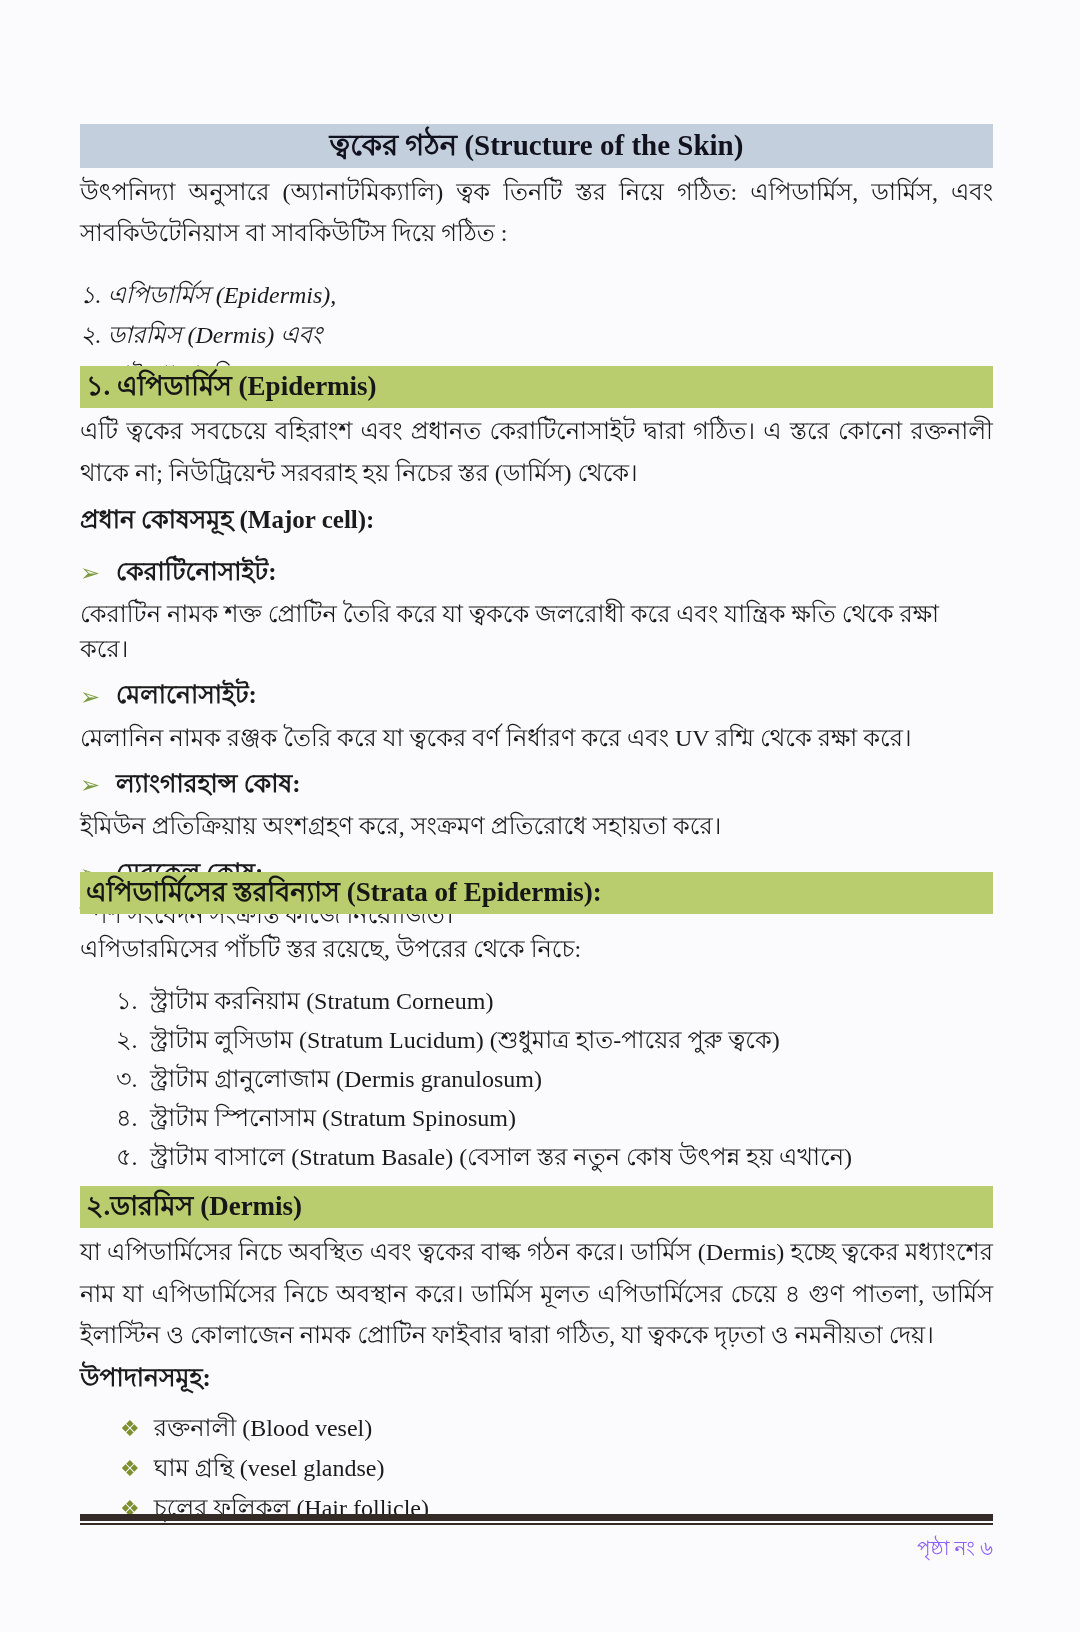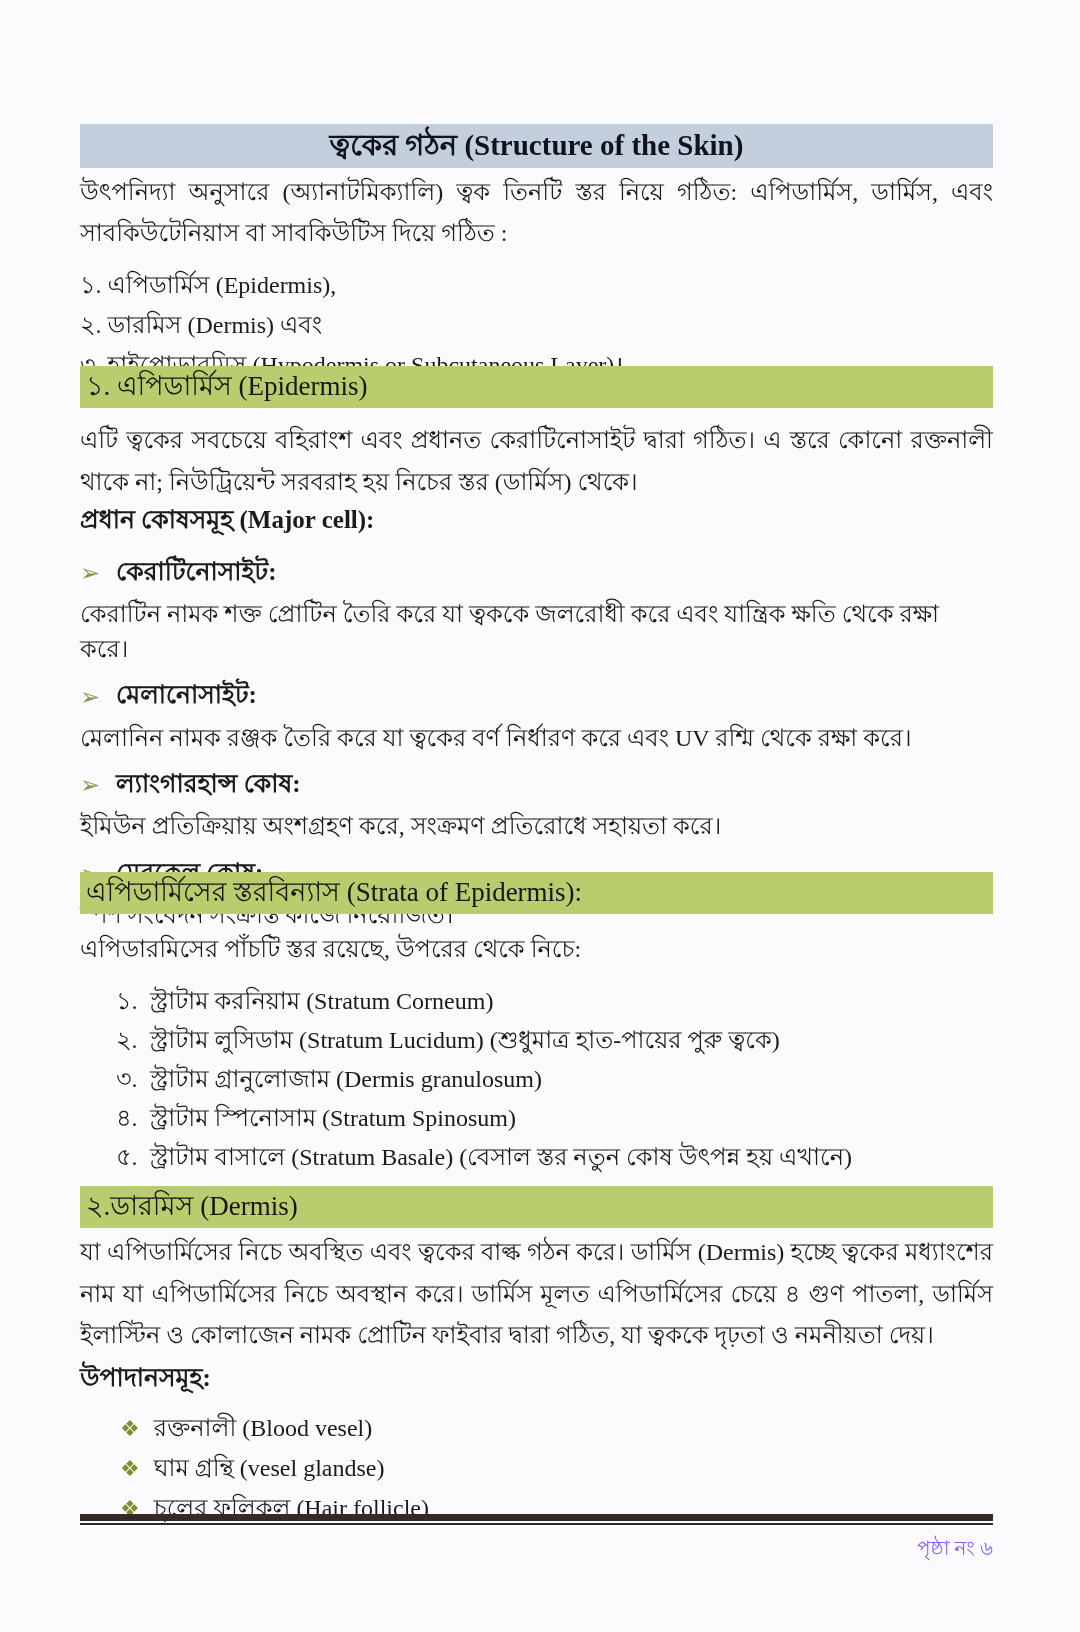--- a/index.html
+++ b/index.html
@@ -18,21 +18,21 @@
     display:flex;align-items:center;justify-content:center;
     font-size:29px;font-weight:bold;color:#11121d;
   }
   
   .para{font-size:24px;line-height:1.72;text-align:left;}
   .para.justify{text-align:justify;}
   .layer-list .layer-item{font-size:24px;height:40px;line-height:40px;}
   
   .green-bar{
     background:#b9cc6e;
-    font-size:27px;font-weight:normal;color:#161616;
+    font-size:27px;font-weight:bold;color:#161616;
     padding:4px 6px 6px 6px;
     line-height:1.2;
   }
   .subheading{font-size:25px;font-weight:bold;margin-top:2px;}
   
   .cell-name-row{display:flex;align-items:center;margin-top:12px;height:36px;}
   .arrow-marker{
     font-family:"DejaVu Sans",sans-serif;
     color:#7d9c42;font-size:24px;line-height:1;margin-right:16px;
   }
@@ -56,30 +56,30 @@
 </style>
 </head>
 <body>
 
 <div class="abs title-bar" style="top:124px;">
   <span>ত্বকের গঠন (Structure of the Skin)</span>
 </div>
 
 <div class="abs" style="top:172px;">
   <div class="para justify">উৎপনিদ্যা অনুসারে (অ্যানাটমিক্যালি) ত্বক তিনটি স্তর নিয়ে গঠিত: এপিডার্মিস, ডার্মিস, এবং সাবকিউটেনিয়াস বা সাবকিউটিস দিয়ে গঠিত :</div>
-  <div class="layer-list" style="margin-top:10px;">
+  <div class="layer-list" style="margin-top:20px;font-style:italic;">
     <div class="layer-item">১. এপিডার্মিস (Epidermis),</div>
     <div class="layer-item">২. ডারমিস (Dermis) এবং</div>
     <div class="layer-item">৩. হাইপোডারমিস (Hypodermis or Subcutaneous Layer)।</div>
   </div>
 </div>
 
 <div class="abs" style="top:366px;">
   <div class="green-bar">১. এপিডার্মিস (Epidermis)</div>
-  <div class="para justify" style="margin-top:12px;">এটি ত্বকের সবচেয়ে বহিরাংশ এবং প্রধানত কেরাটিনোসাইট দ্বারা গঠিত। এ স্তরে কোনো রক্তনালী থাকে না; নিউট্রিয়েন্ট সরবরাহ হয় নিচের স্তর (ডার্মিস) থেকে।</div>
+  <div class="para justify" style="margin-top:3px;">এটি ত্বকের সবচেয়ে বহিরাংশ এবং প্রধানত কেরাটিনোসাইট দ্বারা গঠিত। এ স্তরে কোনো রক্তনালী থাকে না; নিউট্রিয়েন্ট সরবরাহ হয় নিচের স্তর (ডার্মিস) থেকে।</div>
 </div>
 
 <div class="abs" style="top:498px;">
   <div class="subheading">প্রধান কোষসমূহ (Major cell):</div>
 
   <div class="cell-name-row">
     <span class="arrow-marker">➢</span>
     <span class="cell-name">কেরাটিনোসাইট:</span>
   </div>
   <div class="cell-desc">কেরাটিন নামক শক্ত প্রোটিন তৈরি করে যা ত্বককে জলরোধী করে এবং যান্ত্রিক ক্ষতি থেকে রক্ষা করে।</div>

